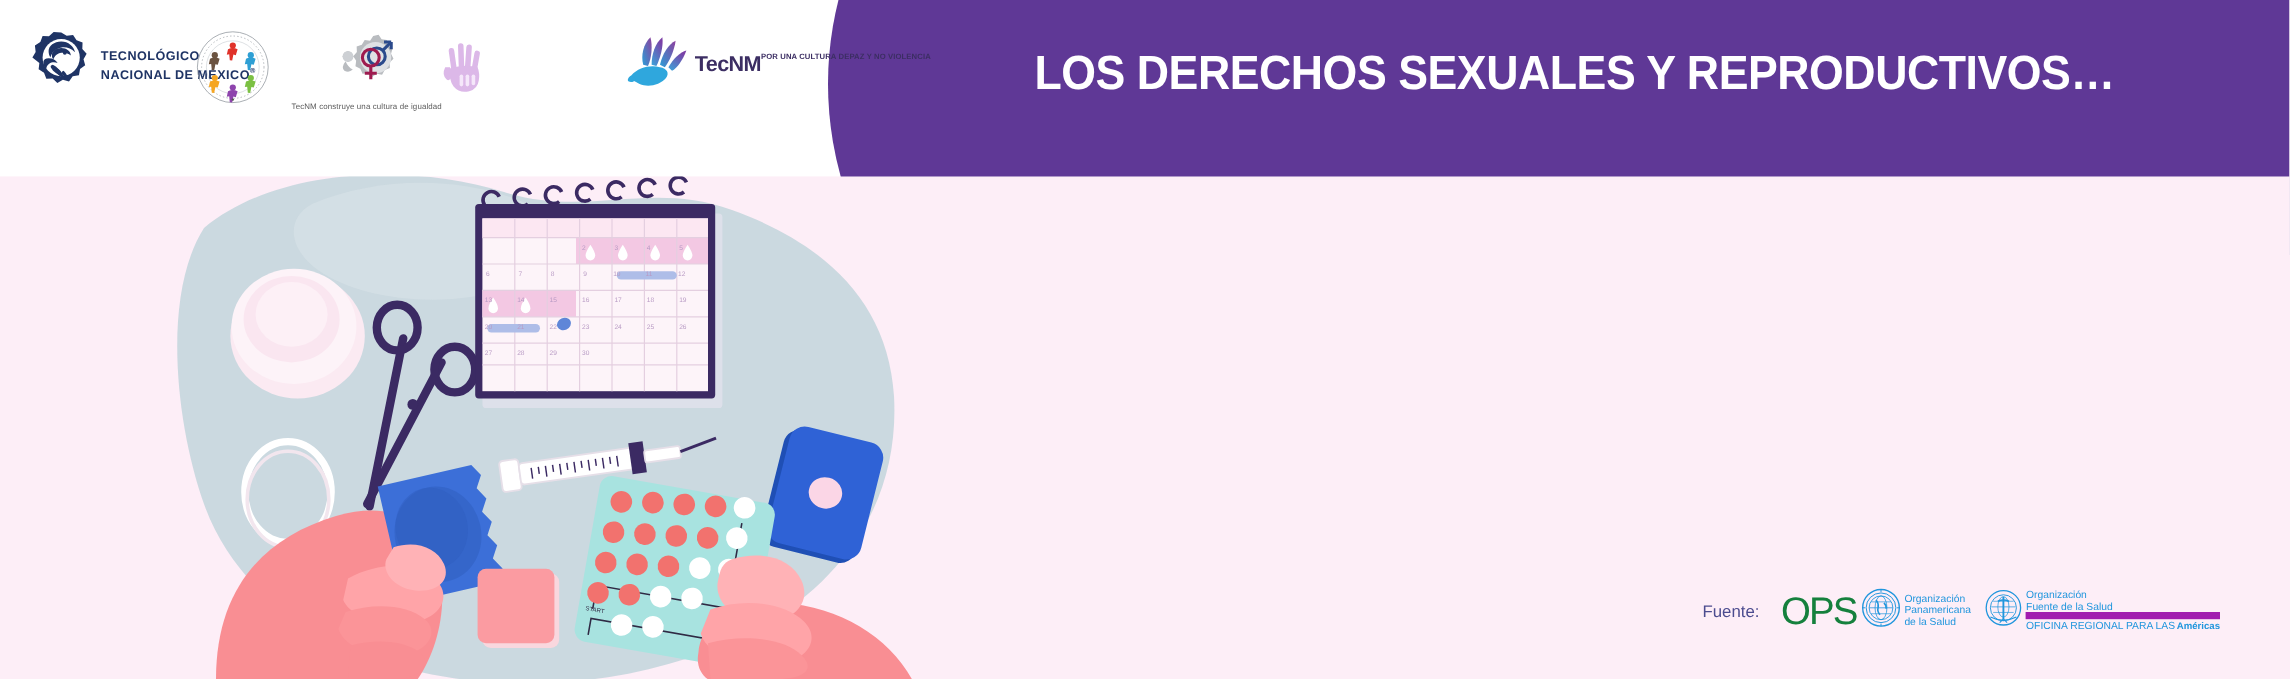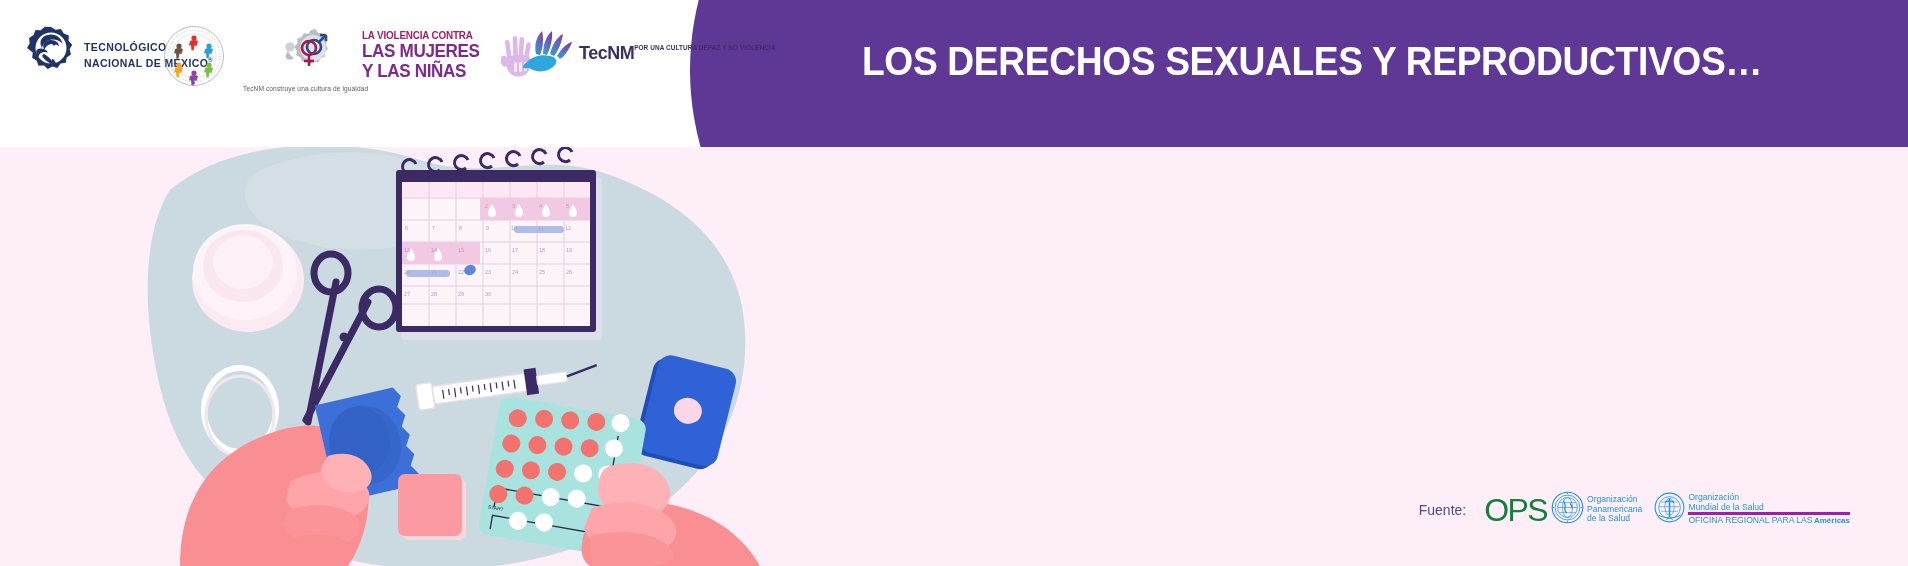--- a/index.html
+++ b/index.html
@@ -193,21 +193,21 @@
   .who-lines { margin-left: 3px; display: flex; flex-direction: column; }
   .who-lines span {
     color: #2196dd;
     font-size: 8.6px;
     line-height: 9.6px;
     white-space: nowrap;
   }
   .who-region {
     font-size: 5px !important;
     line-height: 7px !important;
-    border-top: 3px solid #a21caf;
+    border-top: 6px solid #a21caf;
     padding-top: 1px;
   }
   .who-region b { font-size: 8px; }
 </style>
 </head>
 <body>
 
 <div class="slide">
 
   <div class="body-area"></div>
@@ -472,21 +472,21 @@
           <line x1="9" y1="13" x2="31" y2="13" stroke="#2196dd" stroke-width="0.7"></line>
           <line x1="9" y1="25" x2="31" y2="25" stroke="#2196dd" stroke-width="0.7"></line>
           <path d="M20 8 L 20 32" stroke="#2196dd" stroke-width="2"></path>
           <path d="M14 13 q6 -3 12 0" fill="none" stroke="#2196dd" stroke-width="1.6"></path>
           <path d="M20 32 l -4 4 M20 32 l 4 4" stroke="#2196dd" stroke-width="1.2"></path>
           <path d="M6 30 q14 7 28 0" fill="none" stroke="#2196dd" stroke-width="1.2"></path>
         </svg>
       </span>
       <span class="who-lines">
         <span>Organización</span>
-        <span>Mundial de la Salud</span>
+        <span>Fuente de la Salud</span>
         <span class="who-region">
           <span>OFICINA REGIONAL PARA LAS</span>
           <b>Américas</b>
         </span>
       </span>
     </div>
   </div>
 
   <div class="header-band">
     <div class="header-purple"></div>
@@ -581,25 +581,20 @@
               <circle cx="34" cy="26" r="7"></circle>
               <line x1="34" y1="33" x2="34" y2="44"></line>
               <line x1="29" y1="39" x2="39" y2="39"></line>
             </g>
           </svg>
         </span>
         <span class="igualdad-cap">TecNM construye una cultura de igualdad</span>
       </div>
 
       <div class="logo logo-violencia">
-        <span class="viol-lines">
-          <span class="viol-l1">LA VIOLENCIA CONTRA</span>
-          <span class="viol-l2">LAS MUJERES</span>
-          <span class="viol-l3">Y LAS NIÑAS</span>
-        </span>
         <span>
           <svg class="viol-hand" viewBox="0 0 38 46" xmlns="http://www.w3.org/2000/svg">
             <g fill="#dcb8e8">
               <rect x="8" y="8" width="4.6" height="20" rx="2.3" transform="rotate(-8 10 18)"></rect>
               <rect x="15" y="4" width="4.6" height="24" rx="2.3" transform="rotate(-2 17 16)"></rect>
               <rect x="21" y="5" width="4.6" height="23" rx="2.3" transform="rotate(4 23 16)"></rect>
               <rect x="27" y="10" width="4.6" height="19" rx="2.3" transform="rotate(10 29 20)"></rect>
               <path d="M4 24 q-3 6 1 10 q2 2 4-1 q1-4-1-9z"></path>
               <path d="M8 25 q-1 10 3 15 q5 6 13 4 q7-2 8-9 q1-6-1-11 q-11-3-23 1z"></path>
             </g>

